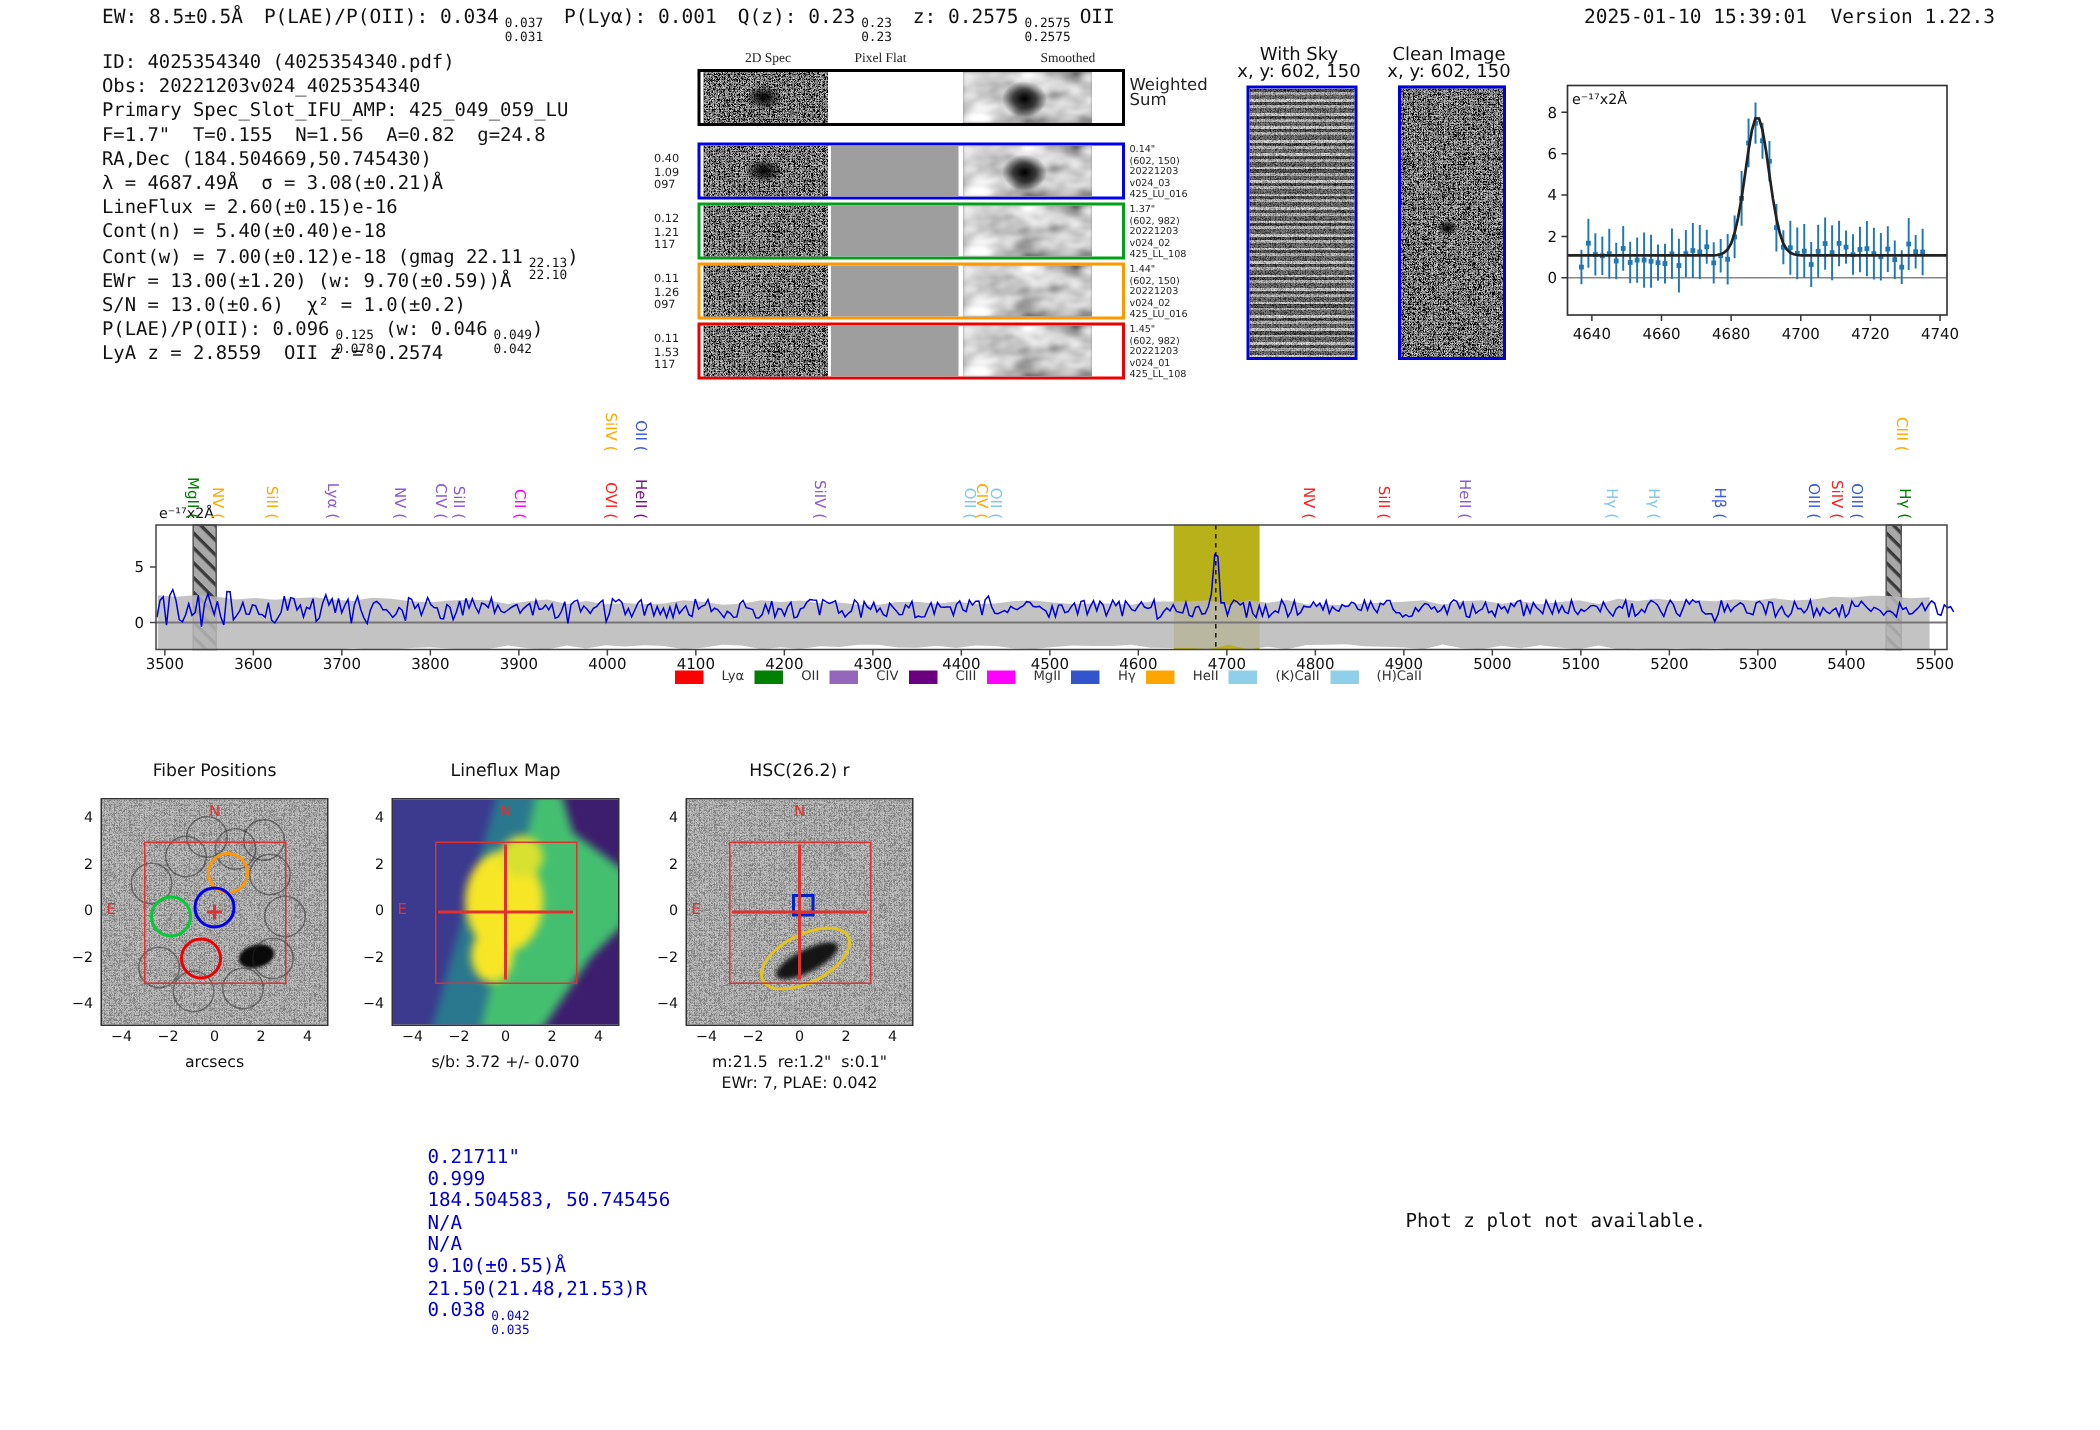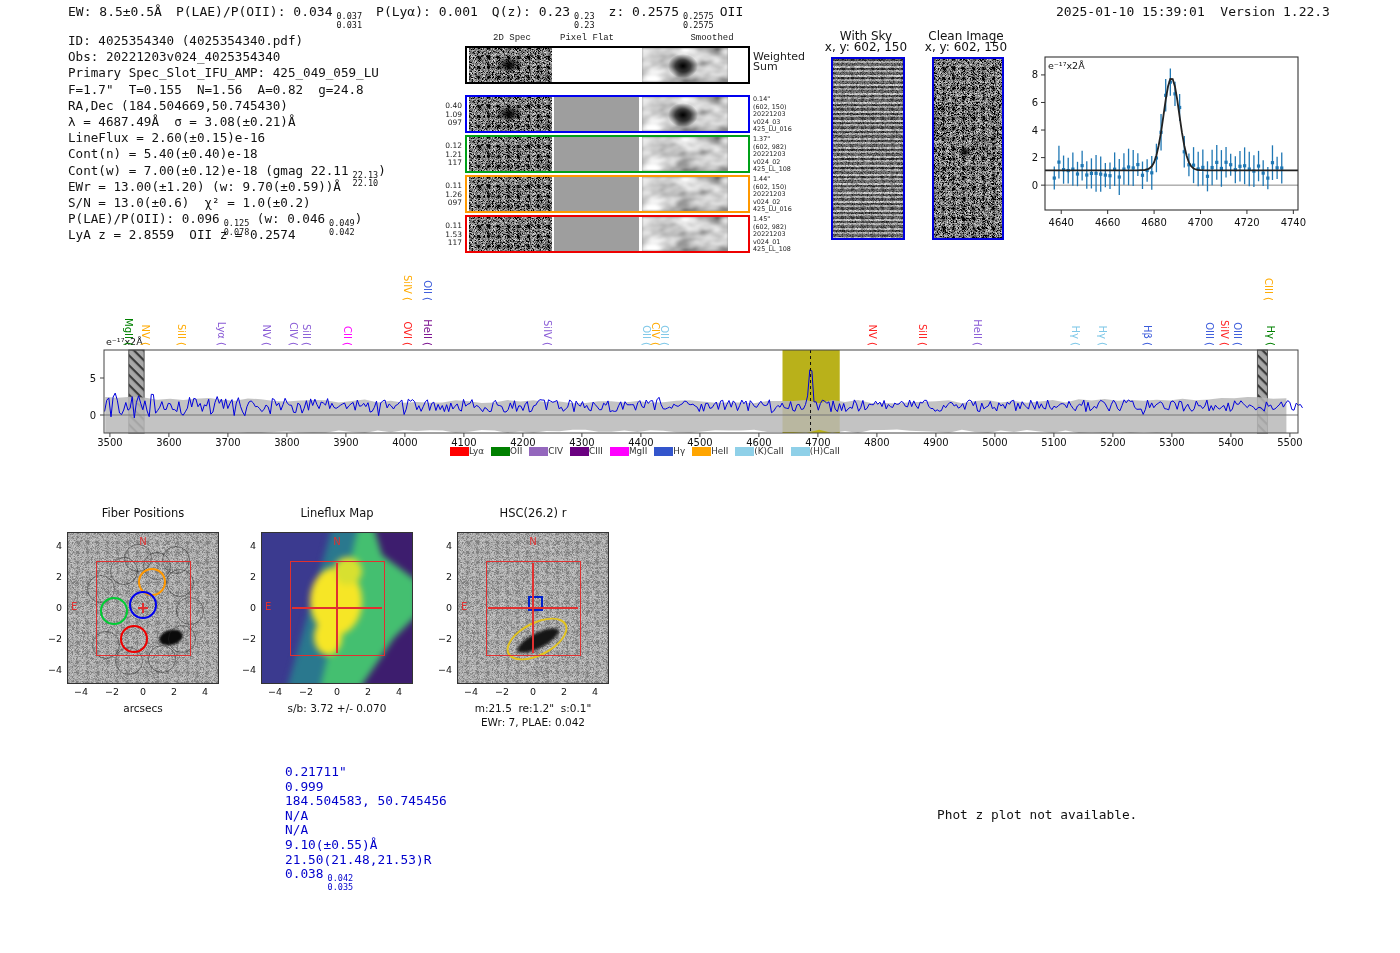--- a/index.html
+++ b/index.html
@@ -1,39 +1,39 @@
 <!DOCTYPE html>
 <html><head>
 <meta charset="utf-8">
 <style>
   html,body{margin:0;padding:0;background:#fff;}
   .canvas{position:relative;width:1400px;height:953px;background:#fff;overflow:hidden;
           font-family:"DejaVu Sans Mono",monospace;color:#111;}
   .mono{font-family:"DejaVu Sans Mono",monospace;white-space:pre;}
-  .sans{font-family:Liberation Mono, monospace;}
+  .sans{font-family:Liberation Serif, serif;}
   .abs{position:absolute;}
   .g{margin-left:14px;}
   .stk{display:inline-flex;flex-direction:column;font-size:8.5px;line-height:8.5px;
        vertical-align:-3px;margin-left:4px;}
   .stk span{display:block;height:8.5px;}
   .iline{height:16.2px;line-height:16.2px;font-size:12.6px;white-space:pre;}
   #hdr-left{left:68px;top:4px;font-size:13px;}
   #hdr-right{left:1056px;top:4px;font-size:13px;}
   #info-block{left:68px;top:33px;}
   .colhdr{position:absolute;top:33px;font-size:9px;color:#222;text-align:center;width:70px;}
   .imgbox{position:absolute;overflow:hidden;}
-  .tinyL{position:absolute;width:26px;text-align:right;font-size:7.5px;line-height:8.6px;color:#222;
+  .tinyL{position:absolute;width:26px;text-align:left;font-size:7.5px;line-height:8.6px;color:#222;
          font-family:"DejaVu Sans",sans-serif;}
   .tinyR{position:absolute;width:48px;text-align:left;font-size:6.4px;line-height:7.6px;color:#222;
          font-family:"DejaVu Sans",sans-serif;}
   .skytitle{position:absolute;width:90px;text-align:center;font-size:12px;line-height:11px;
             font-family:"DejaVu Sans",sans-serif;color:#111;}
   svg text{font-family:"DejaVu Sans",sans-serif;}
   #legend{position:absolute;left:450px;top:446px;display:flex;gap:7px;align-items:center;}
-  .leg-item{display:flex;align-items:center;gap:0;}
+  .leg-item{display:flex;align-items:center;gap:12px;}
   .leg-sw{width:19px;height:9px;display:inline-block;}
   .leg-lb{font-size:8.8px;font-family:"DejaVu Sans",sans-serif;color:#333;}
   #hscdex{left:68px;top:484px;font-size:13px;}
   .cutout{position:absolute;top:500px;width:210px;height:230px;}
   .cut-title{position:absolute;left:28px;width:150px;top:6px;text-align:center;font-size:11.5px;
              font-family:"DejaVu Sans",sans-serif;color:#111;}
   .cut-box{position:absolute;left:28px;top:33px;width:150px;height:150px;overflow:hidden;
            outline:1px solid #333;background:#c4c4c4;}
   .ytick{position:absolute;left:2px;width:20px;text-align:right;font-size:9.5px;
          font-family:"DejaVu Sans",sans-serif;color:#111;}

